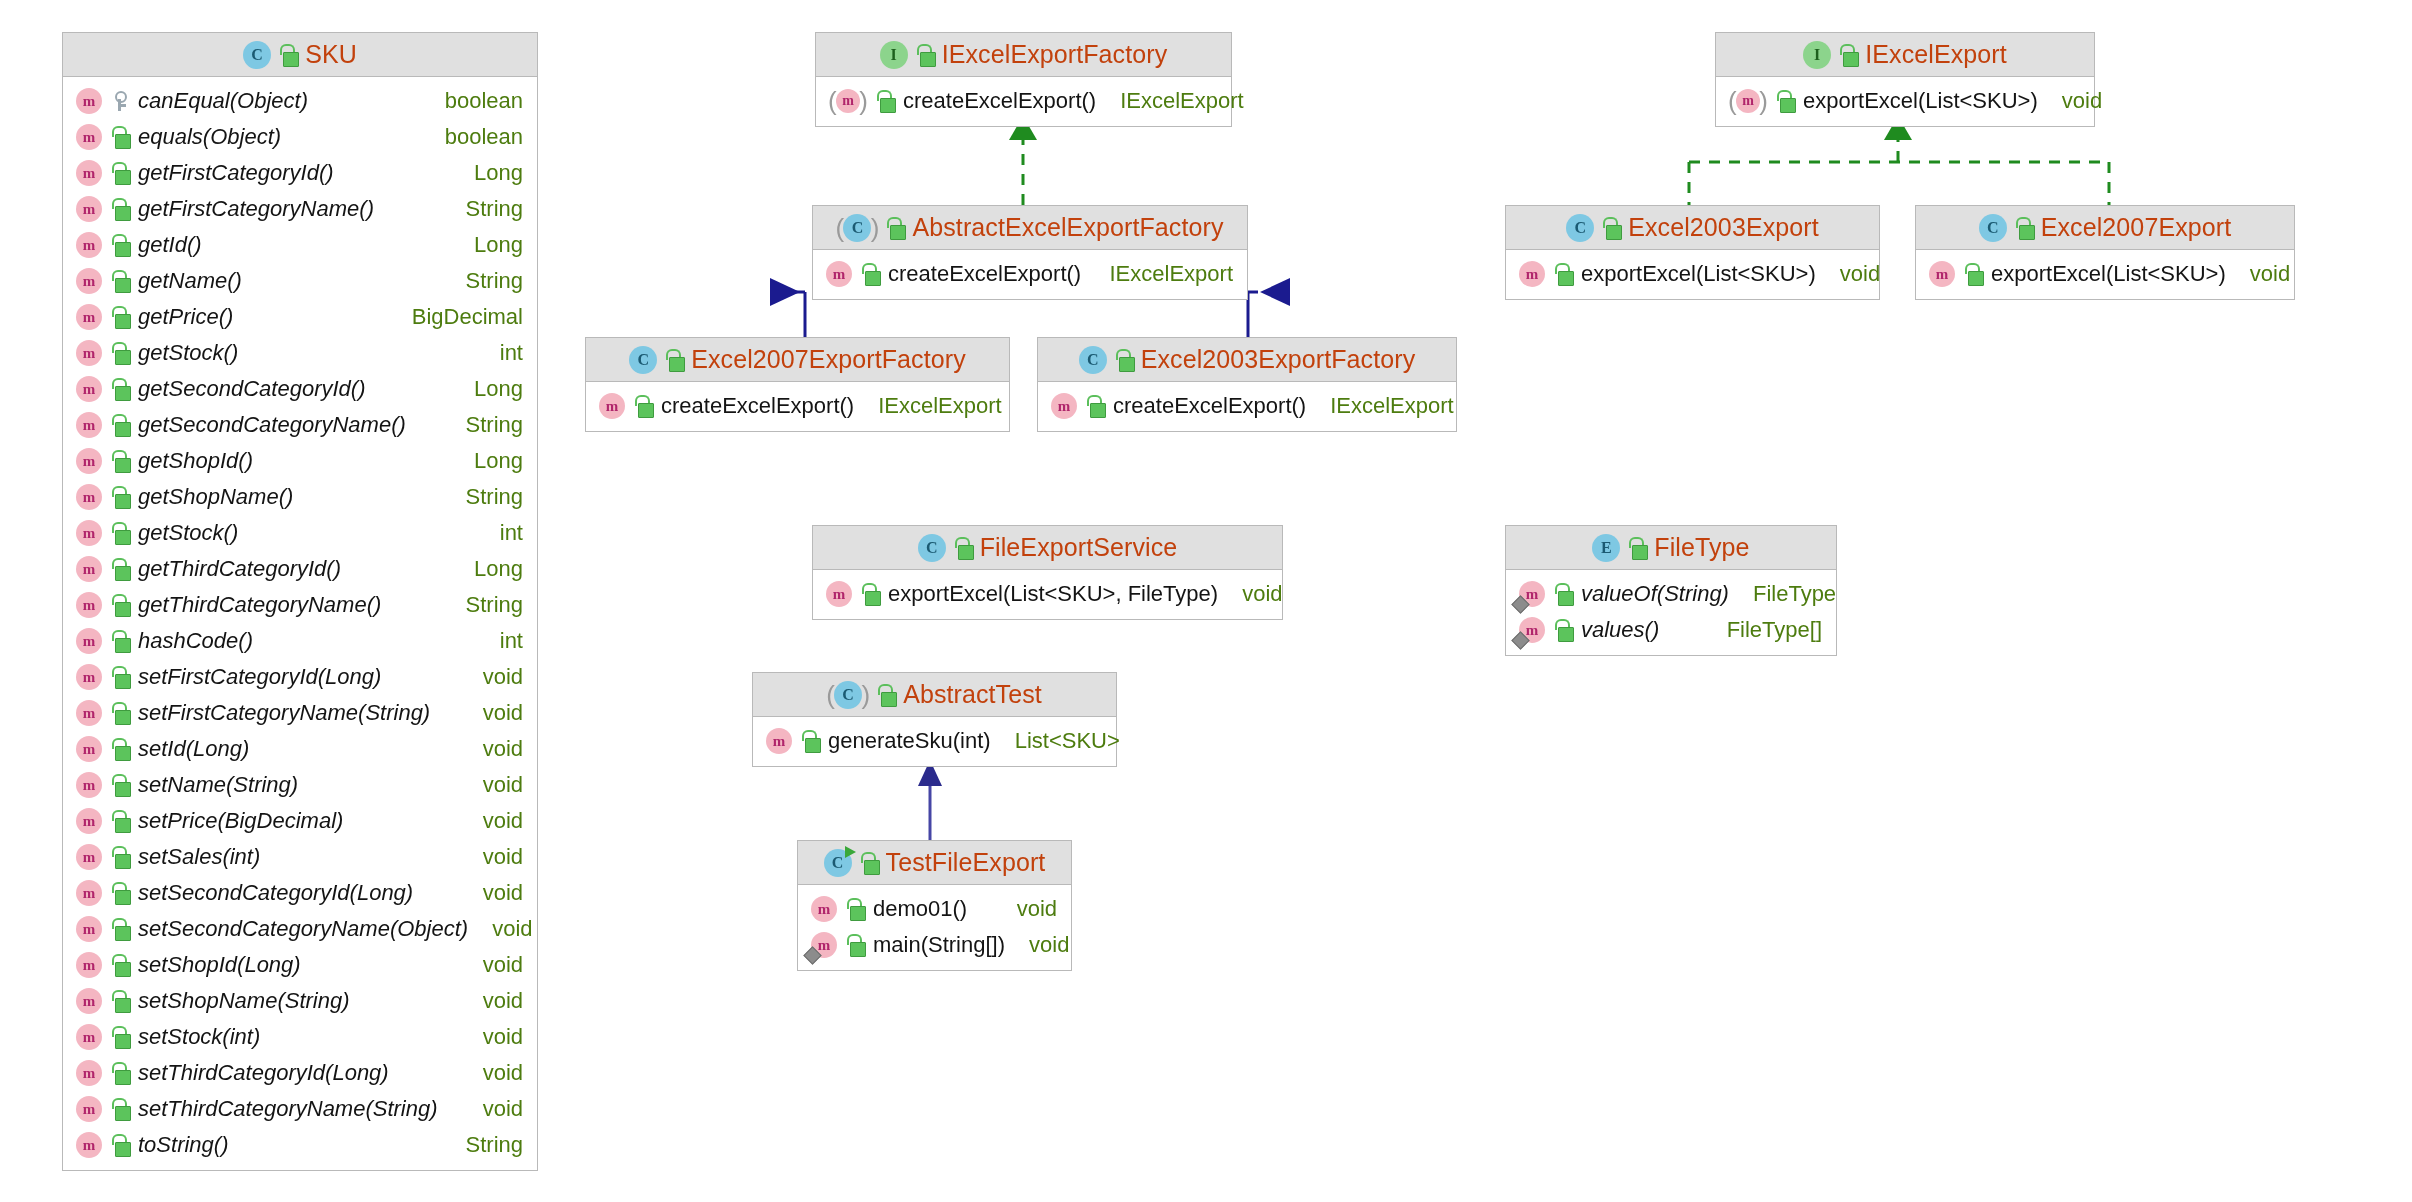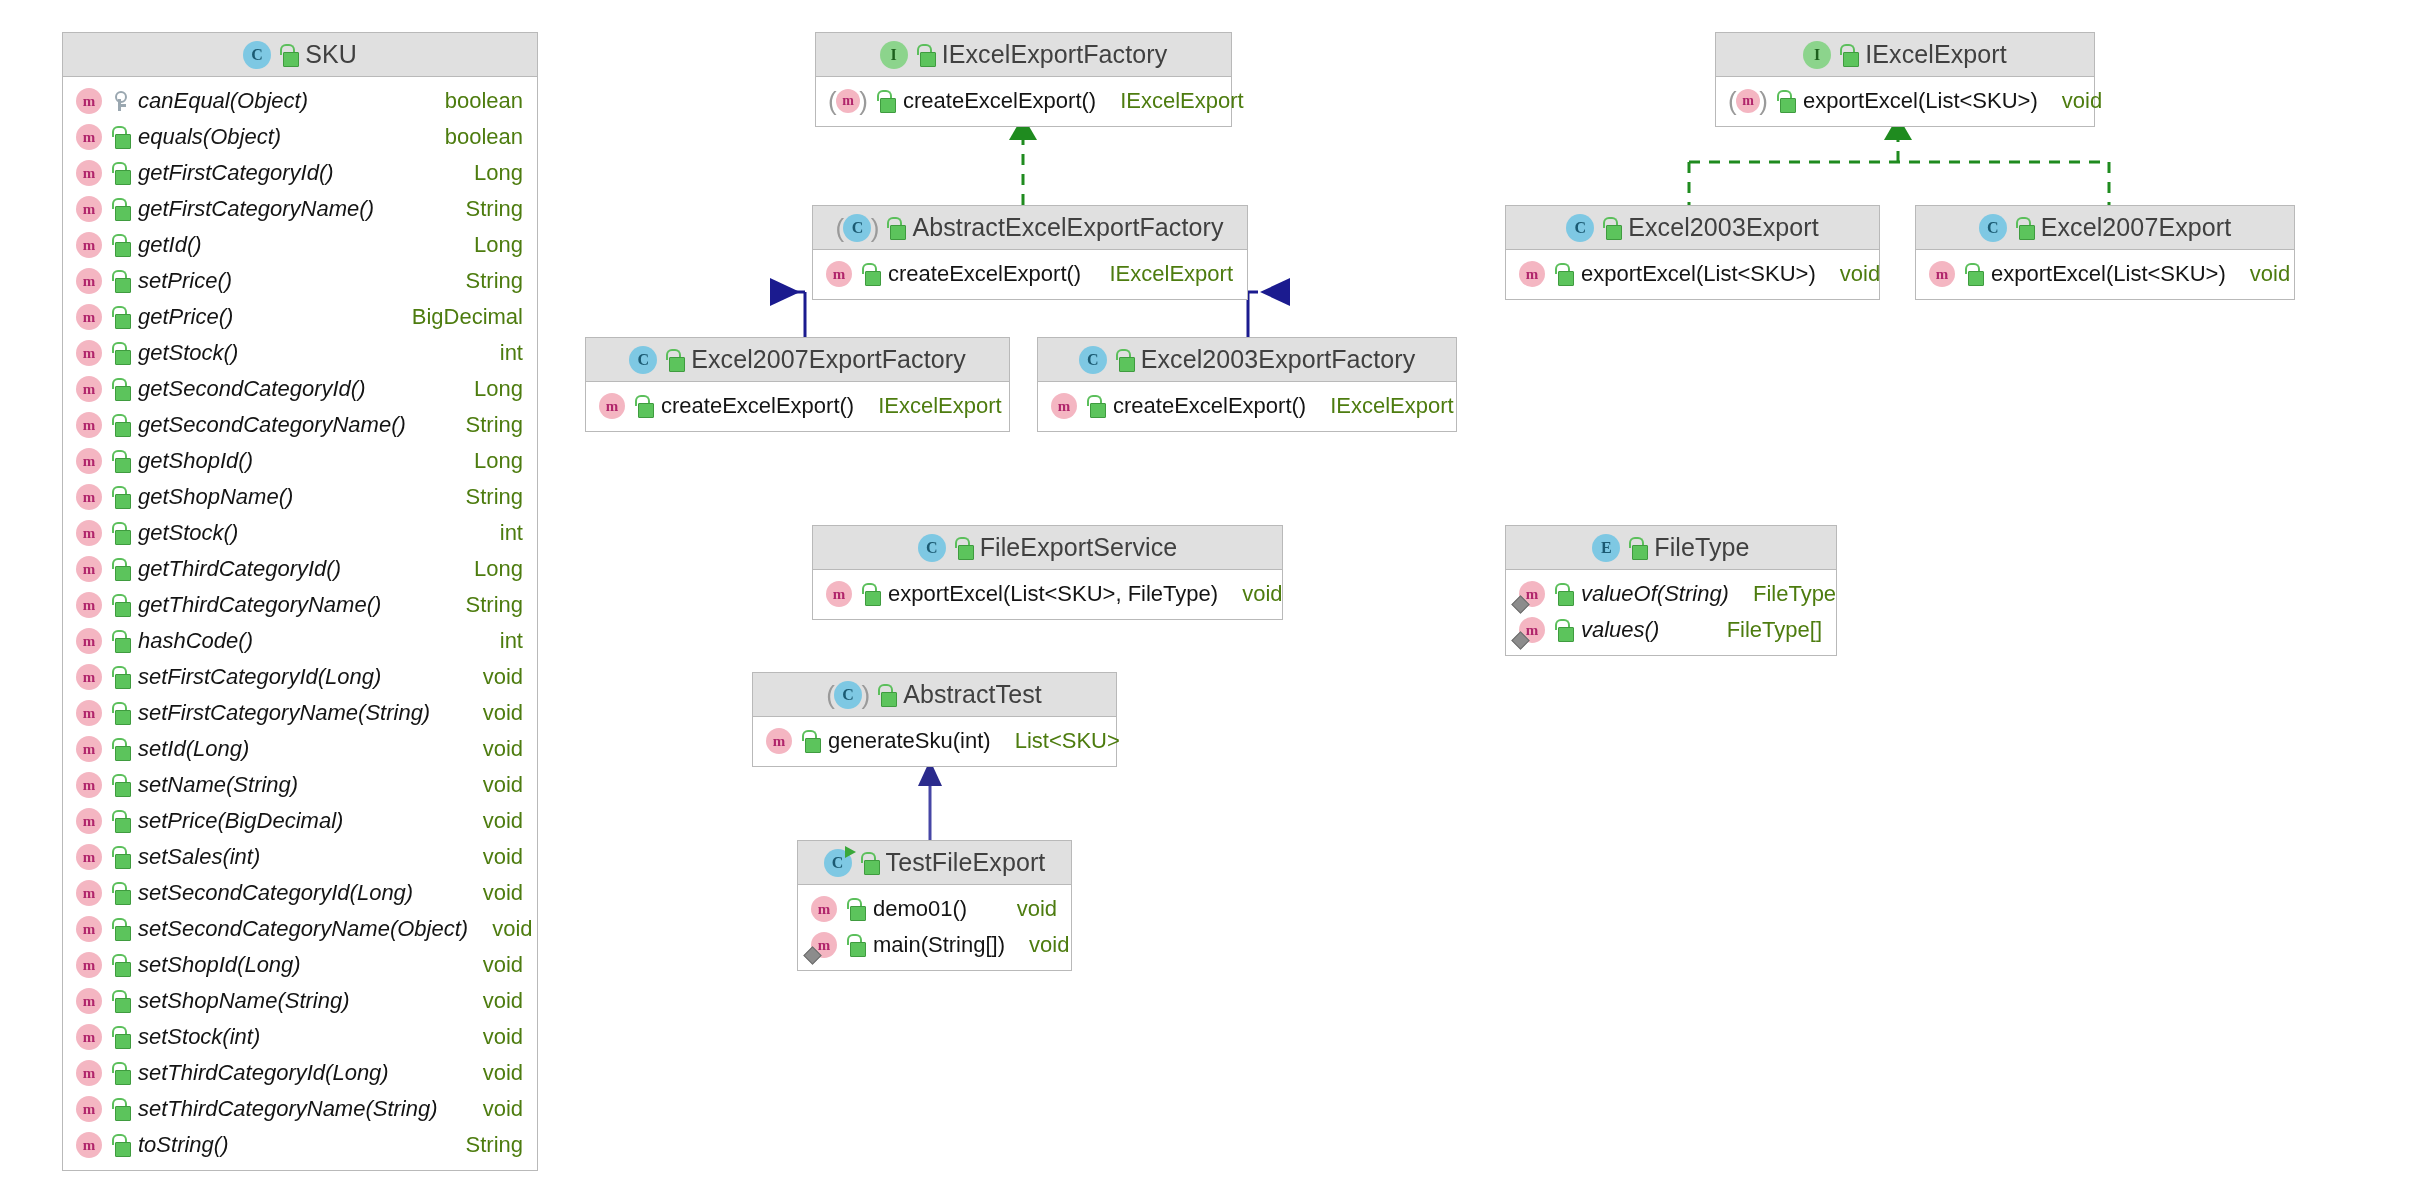--- a/index.html
+++ b/index.html
@@ -26,21 +26,21 @@
     height:44px;
     display:flex;
     align-items:center;
     justify-content:center;
     gap:7px;
     padding:0 12px;
     box-sizing:border-box;
   }
   .node-title{
     font-size:25px;
-    color:#404040;
+    color:#c2410c;
     white-space:nowrap;
     letter-spacing:.1px;
   }
   .members{
     padding:6px 0 7px 0;
   }
   .member{
     display:flex;
     align-items:center;
     height:36px;
@@ -268,21 +268,21 @@
           <span class="m-type">Long</span>
         </div>
       <div class="member">
           <span class="ic">
             <span class="badge badge-m">m</span>
           </span>
           <span class="lock">
             <span class="shackle"></span>
             <span class="body"></span>
           </span>
-          <span class="m-name m-italic">setPrice()</span>
+          <span class="m-name m-italic">getName()</span>
           <span class="m-type">String</span>
         </div>
       <div class="member">
           <span class="ic">
             <span class="badge badge-m">m</span>
           </span>
           <span class="lock">
             <span class="shackle"></span>
             <span class="body"></span>
           </span>

